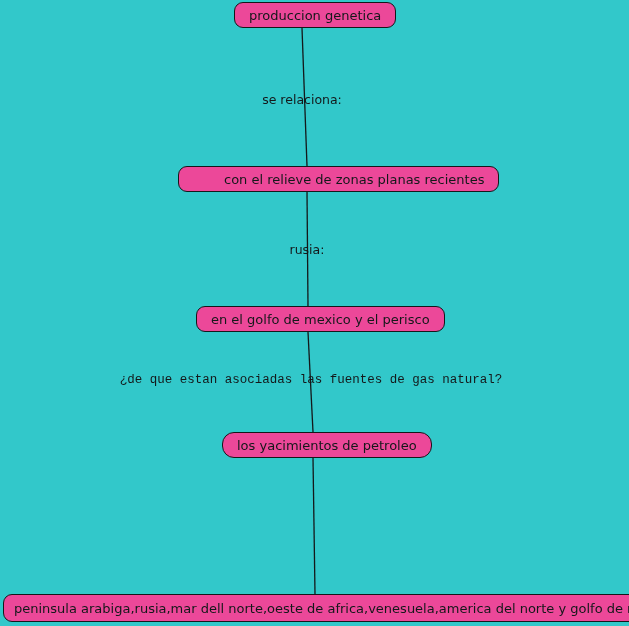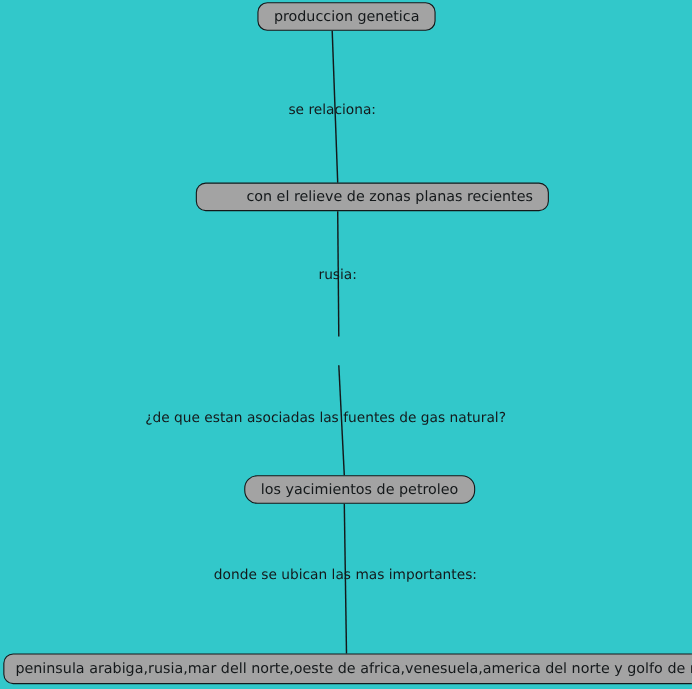--- a/index.html
+++ b/index.html
@@ -22,21 +22,21 @@
     position: absolute;
     left: 0;
     top: 0;
     width: 629px;
     height: 626px;
     pointer-events: none;
   }
   .node {
     position: absolute;
     box-sizing: border-box;
-    background: #a3a3a3;
+    background: #ec4899;
     border: 1px solid #14181a;
     border-radius: 9px;
     color: #14181a;
     font-size: 13px;
     line-height: 1;
     white-space: nowrap;
     display: flex;
     align-items: center;
     justify-content: center;
     padding: 0 14px;
@@ -51,21 +51,21 @@
     text-align: left;
     transform: translateX(-50%);
   }
   .n1 { left: 234px; top: 2px; }
   .n2 { left: 178px; top: 166px; padding-left: 45px; }
   .n3 { left: 196px; top: 306px; }
   .n4 { left: 222px; top: 432px; border-radius: 12px; }
   .n5 { left: 3px; top: 594px; height: 28px; font-size: 13px; padding: 0 10px; }
   .l1 { left: 302px; top: 94px; }
   .l2 { left: 307px; top: 244px; }
-  .l3 { left: 296px; top: 374px; }
+  .l3 { left: 311px; top: 374px; font-family: Liberation Mono, monospace; }
   .l4 { left: 314px; top: 516px; }
 </style>
 </head>
 <body>
 
 <div id="map">
 
   <svg class="edge-layer" viewBox="0 0 629 626" width="629" height="626" xmlns="http://www.w3.org/2000/svg">
     <line x1="302" y1="28" x2="307" y2="166" stroke="#14181a" stroke-width="1.3"></line>
     <line x1="307" y1="192" x2="308" y2="306" stroke="#14181a" stroke-width="1.3"></line>
@@ -82,30 +82,30 @@
   </div>
 
   <div class="node n2">
     <span>con el relieve de zonas planas recientes</span>
   </div>
 
   <div class="edge-label l2">
     <span>rusia:</span>
   </div>
 
+  <div class="node n3">
+    <span>en el golfo de mexico y el perisco</span>
+  </div>
 
   <div class="edge-label l3">
     <span>¿de que estan asociadas las fuentes de gas natural?</span>
   </div>
 
   <div class="node n4">
     <span>los yacimientos de petroleo</span>
   </div>
 
-  <div class="edge-label l4">
-    <span>donde se ubican las mas importantes:</span>
-  </div>
 
   <div class="node n5">
     <span>peninsula arabiga,rusia,mar dell norte,oeste de africa,venesuela,america del norte y golfo de mexico</span>
   </div>
 
 </div>
 
 </body></html>

